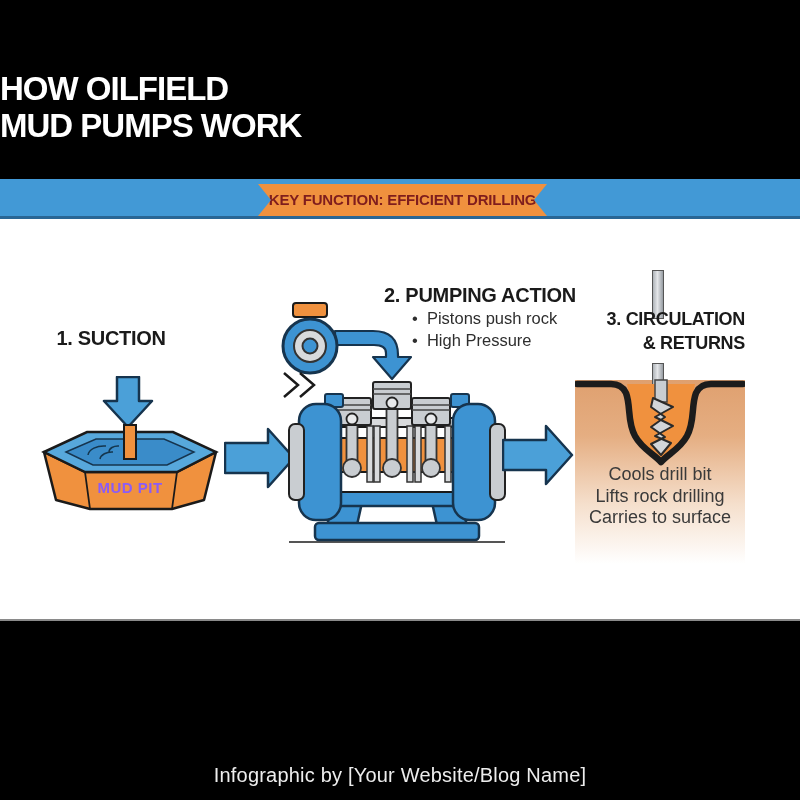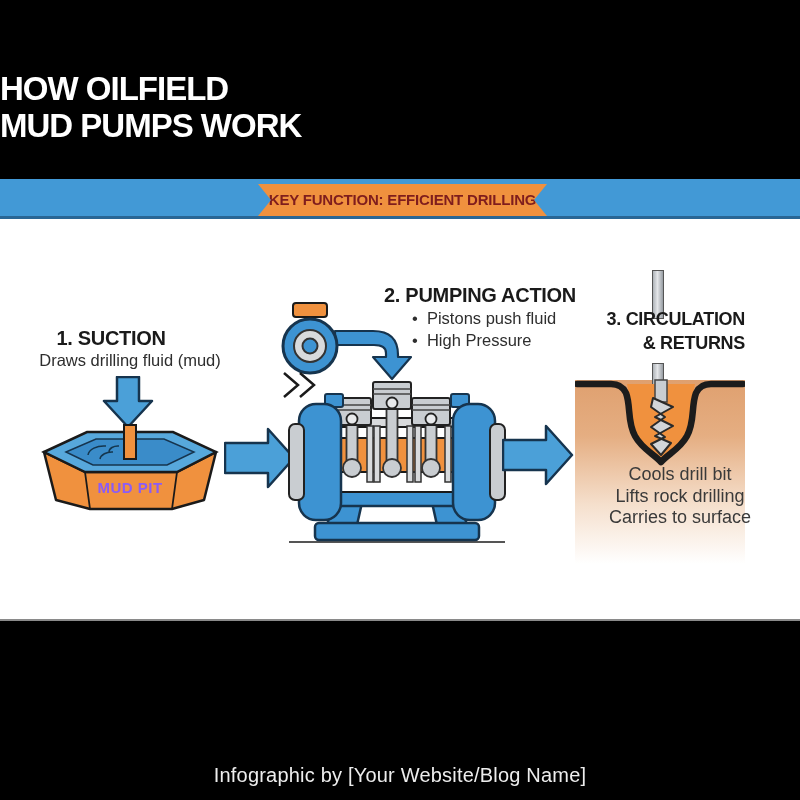--- a/index.html
+++ b/index.html
@@ -33,21 +33,21 @@
   .step-heading{font-weight:bold;color:#1a1a1a;letter-spacing:-0.3px;}
   .h1{top:108px;left:11px;width:200px;text-align:center;font-size:20px;}
   .sub1{top:132px;left:15px;width:230px;text-align:center;font-size:16.5px;color:#2e2e2e;}
   .h2{top:65px;left:375px;width:210px;text-align:center;font-size:20px;}
   .bullets{top:88px;left:412px;width:180px;font-size:16.5px;color:#2e2e2e;line-height:22px;}
   .bullets .bullet-item::before{content:"\2022\00a0\00a0";}
   .h3{top:88px;left:575px;width:170px;text-align:right;font-size:18px;line-height:24px;}
   .pit-label{top:260px;left:40px;width:180px;text-align:center;
     font-size:15px;font-weight:bold;color:#8b5cf6;letter-spacing:0.5px;}
   .notes{top:245px;left:575px;width:170px;text-align:center;
-    font-size:18px;line-height:21.5px;color:#3a3a3a;margin-left:20px;}
+    font-size:18px;line-height:21.5px;color:#3a3a3a;}
 
   
   .panel3{
     top:161px;left:575px;width:170px;height:200px;
     background:linear-gradient(180deg,#DFA06F 0%,#E5AE82 28%,#F5DFCC 62%,#ffffff 92%);
   }
   .pipe{
     width:12px;background:linear-gradient(90deg,#aeb3b8,#e4e6e9 45%,#969ca2);
     border:1px solid #555;box-sizing:border-box;
   }
@@ -83,21 +83,20 @@
     <div class="abs pipe pipe-b"></div>
 
     <svg class="abs" style="top:157px;left:575px" width="170" height="112" viewBox="0 0 170 112">
       <path d="M52,8 C56,24 53,44 61,58 C67,70 79,76 86,84 C93,76 105,70 111,58 C119,44 116,24 120,8 Z" fill="#F0913E"></path>
       <rect x="80" y="4" width="12" height="22" fill="#C9CDD1" stroke="#444" stroke-width="1.5"></rect>
       <path d="M78,22 L98,31 L80,41 L98,50 L80,60 L96,67 L86,79 L76,68 L90,61 L76,51 L90,41 L76,31 Z" fill="#D2D5D8" stroke="#2a2a2a" stroke-width="2" stroke-linejoin="round"></path>
       <path d="M2,8 L36,8 Q47,8 51,17 C56,30 52,46 60,60 C67,73 79,78 86,86 C93,78 105,73 112,60 C120,46 116,30 121,17 Q125,8 136,8 L168,8" fill="none" stroke="#1c1c1c" stroke-width="6.5" stroke-linecap="round" stroke-linejoin="round"></path>
     </svg>
 
     <div class="abs step-heading h1">1. SUCTION</div>
-    <div class="abs sub1">Draws drilling fluid (mud)</div>
 
     <svg class="abs" style="top:157px;left:102px" width="52" height="52" viewBox="0 0 52 52">
       <path d="M15,1 H37 V25 H50 L26,51 L2,25 H15 Z" fill="#4BA0D8" stroke="#16344E" stroke-width="2.5" stroke-linejoin="round"></path>
     </svg>
 
     <svg class="abs" style="top:205px;left:40px" width="180" height="90" viewBox="0 0 180 90">
       <path d="M4,28 L16,76 L50,85 L132,85 L164,76 L176,28 L137,48 L45,48 Z" fill="#F0913E" stroke="#1a1a1a" stroke-width="2.5" stroke-linejoin="round"></path>
       <path d="M45,48 L50,85 M137,48 L132,85" stroke="#1a1a1a" stroke-width="1.8"></path>
       <polygon points="4,28 47,8 133,8 176,28 137,48 45,48" fill="#57A8DC" stroke="#1a1a1a" stroke-width="2.5"></polygon>
       <polygon points="26,28 56,15 124,15 154,28 127,41 53,41" fill="#3A8CC9" stroke="#16344E" stroke-width="1.5"></polygon>
@@ -105,21 +104,21 @@
       <rect x="84" y="1" width="12" height="34" fill="#F0913E" stroke="#1a1a1a" stroke-width="2"></rect>
     </svg>
     <div class="abs pit-label">MUD PIT</div>
 
     <svg class="abs" style="top:208px;left:224px" width="72" height="62" viewBox="0 0 72 62">
       <path d="M1,16 H44 V2 L70,31 L44,60 V46 H1 Z" fill="#4BA0D8" stroke="#16344E" stroke-width="2.5" stroke-linejoin="round"></path>
     </svg>
 
     <div class="abs step-heading h2">2. PUMPING ACTION</div>
     <div class="abs bullets">
-      <div class="bullet-item">Pistons push fluid</div>
+      <div class="bullet-item">Pistons push rock</div>
       <div class="bullet-item">High Pressure</div>
     </div>
 
     <svg class="abs" style="top:81px;left:275px" width="150" height="85" viewBox="0 0 150 85">
       <path d="M60,31 L98,31 Q123,31 123,55 L123,57 L136,57 L117,79 L98,57 L111,57 L111,53 Q111,45 99,45 L60,45 Z" fill="#3D93D2" stroke="#16344E" stroke-width="2.2" stroke-linejoin="round"></path>
       <rect x="18" y="3" width="34" height="14" rx="3" fill="#F0913E" stroke="#1a1a1a" stroke-width="2"></rect>
       <circle cx="35" cy="46" r="27" fill="#3D93D2" stroke="#16344E" stroke-width="3"></circle>
       <circle cx="35" cy="46" r="16" fill="#D8DADC" stroke="#333" stroke-width="2"></circle>
       <circle cx="35" cy="46" r="7.5" fill="#3D93D2" stroke="#333" stroke-width="2"></circle>
     </svg>

